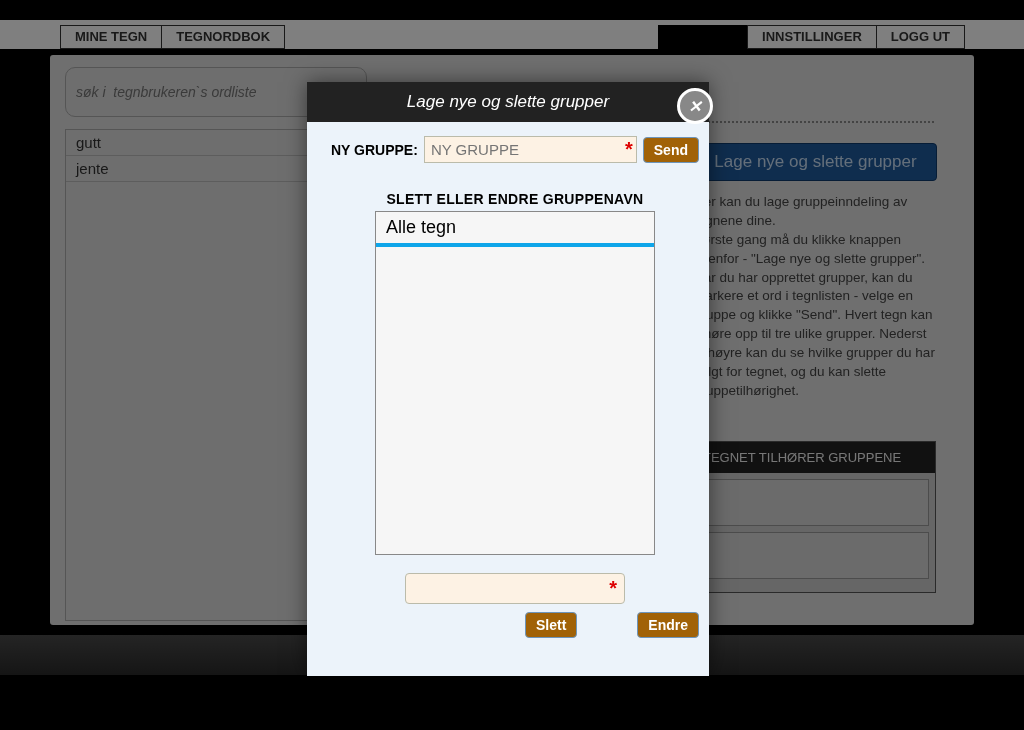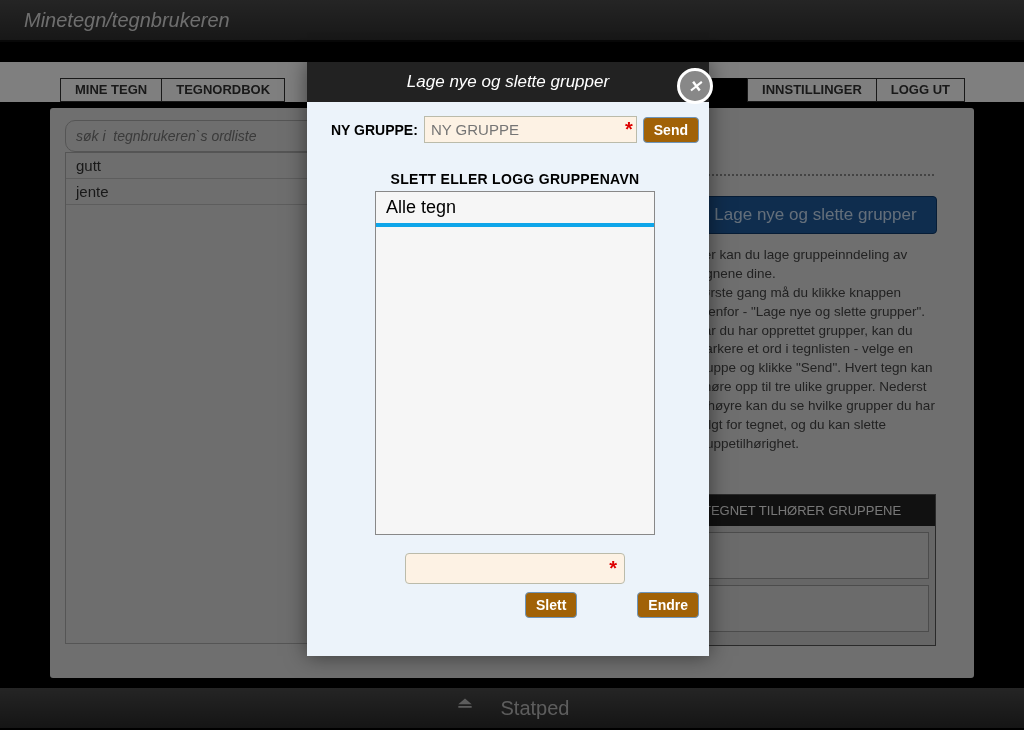--- a/index.html
+++ b/index.html
@@ -18,21 +18,21 @@
     display: flex;
     align-items: center;
     padding-left: 24px;
     font-size: 20px;
     font-style: italic;
     border-bottom: 2px solid #111;
   }
   .tabbar {
     background: #fff;
     margin-top: 20px;
-    padding: 16px 60px 0 60px;
+    padding: 5px 60px 0 60px;
     display: flex;
     gap: 0;
     height: 24px;
   }
   .tab {
     padding: 3px 14px;
     font-size: 13px;
     font-weight: bold;
     color: #333;
     border: 1px solid #333;
@@ -50,30 +50,30 @@
     background: #dfdfdf;
     border-radius: 3px;
     padding: 12px 15px 10px 15px;
     height: 570px;
     box-sizing: border-box;
     position: relative;
   }
   .search-field {
     display: block;
     width: 280px;
-    padding: 7px 10px;
+    padding: 16px 10px;
     border: 1px solid #aaa;
     border-radius: 10px;
     font-style: italic;
     font-size: 14px;
     color: #777;
     background: #dcdcdc;
   }
   .word-list {
-    margin-top: 0;
+    margin-top: 12px;
     border: 1px solid #aaa;
     width: 290px;
     height: 490px;
     background: #dcdcdc;
   }
   .word-list div {
     padding: 4px 10px;
     border-bottom: 1px solid #bbb;
     font-size: 15px;
     color: #333;
@@ -277,23 +277,20 @@
     width: 1024px;
     height: 730px;
     background: #000;
   }
 </style>
 </head>
 <body>
 
 <div class="page-root">
 
-  <div class="topbar">
-    <span>Minetegn/tegnbrukeren</span>
-  </div>
 
   <div style="background:#fff;">
     <div class="tabbar">
       <div class="tab">MINE TEGN</div>
       <div class="tab">TEGNORDBOK</div>
       <div class="tab right-group" style="background:#000;color:#000;border-color:#000;width:60px"></div>
       <div class="tab">INNSTILLINGER</div>
       <div class="tab">LOGG UT</div>
     </div>
   </div>
@@ -341,21 +338,21 @@
       <div class="close-btn"></div>
     </div>
     <div class="modal-body">
       <div class="form-row">
         <span>NY GRUPPE:</span>
         <input class="txt-input" type="text" placeholder="NY GRUPPE" style="">
         <span class="req-star">*</span>
         <button class="small-btn">Send</button>
       </div>
 
-      <div class="list-title">SLETT ELLER LOGG GRUPPENAVN</div>
+      <div class="list-title">SLETT ELLER ENDRE GRUPPENAVN</div>
       <div class="group-list">
         <div>Alle tegn</div>
       </div>
 
       <div class="edit-row">
         <input type="text" value="" style="">
         <span class="star2">*</span>
       </div>
 
       <div class="btn-row">

